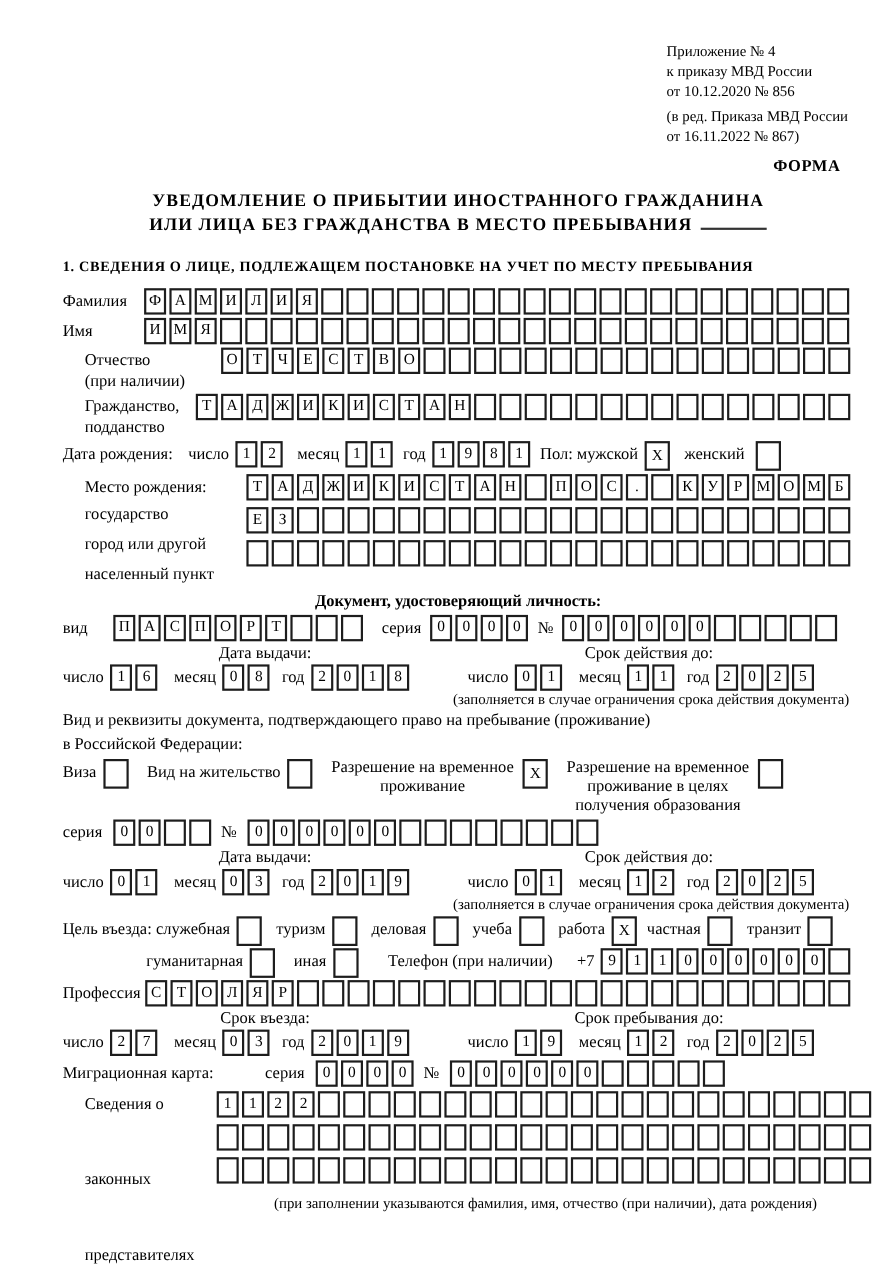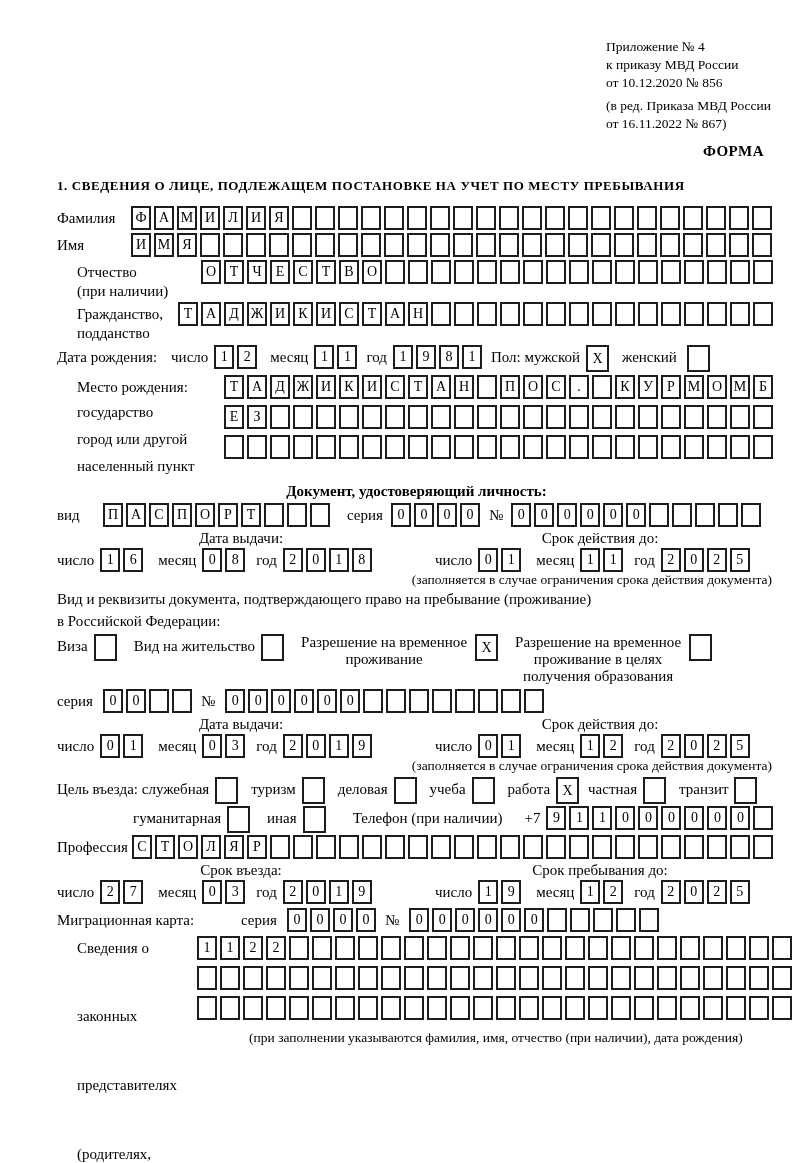--- a/index.html
+++ b/index.html
@@ -26,21 +26,21 @@
     width:20px; min-width:20px; height:24px; border:2px solid #1d1d1d; margin-right:3px;
     display:inline-flex; align-items:center; justify-content:center;
     font-size:14px; line-height:1; font-family:"Liberation Serif",serif;
   }
   .chk .cell, .cell.chk{ width:23px; min-width:23px; height:27px; }
   .w74{width:74px;} .w148{width:148px;} .w115{width:115px;} .w46{width:46px;}
   .w143{width:143px;} .w80{width:80px;} .w123{width:123px;gap:44px;} .w170{width:170px;}
   .stack{ display:flex; flex-direction:column;margin-left:20px; }
   .gap6{ margin-left:6px; } .gap10{ margin-left:10px; } .gap14{ margin-left:14px; }
   .centered-bold{ text-align:center; font-weight:bold; font-size:15px; margin:2px 0 3px 0; }
-  .dates-row{ display:flex;gap:10px; }
+  .dates-row{ display:flex; }
   .dates-col1{ width:368px; }
   .dates-col2{ width:330px; }
   .dates-label{ text-align:center; font-size:15px; line-height:17px; }
   .date-fields{ display:flex; align-items:center; margin-top:1px; }
   .date-fields .dw{ margin-right:6px; }
   .date-fields .dg{ margin-left:12px; }
   .note-right{ text-align:right; font-size:13.5px; line-height:15px; padding-right:4px; }
   .intro{ font-size:15px; line-height:19px; margin-top:3px; }
   .optrow{ display:flex; align-items:flex-start; margin-top:3px; }
   .opt{ display:flex; align-items:flex-start; }
@@ -59,20 +59,24 @@
   <div class="hdr-right">
     <div>Приложение № 4</div>
     <div>к приказу МВД России</div>
     <div>от 10.12.2020 № 856</div>
     <div class="hdr-amend">(в ред. Приказа МВД России</div>
     <div>от 16.11.2022 № 867)</div>
   </div>
 
   <div class="forma">ФОРМА</div>
 
+  <div class="title">
+    <div>УВЕДОМЛЕНИЕ О ПРИБЫТИИ ИНОСТРАННОГО ГРАЖДАНИНА</div>
+    <div><span>ИЛИ ЛИЦА БЕЗ ГРАЖДАНСТВА В МЕСТО ПРЕБЫВАНИЯ</span><span class="blank-line"></span></div>
+  </div>
 
   <div class="sec-head">1. СВЕДЕНИЯ О ЛИЦЕ, ПОДЛЕЖАЩЕМ ПОСТАНОВКЕ НА УЧЕТ ПО МЕСТУ ПРЕБЫВАНИЯ</div>
 
   <div class="form-area">
 
     <div class="frow">
       <span class="lbl w74">Фамилия</span>
       <span class="cells">
           <span class="cell">Ф</span>
           <span class="cell">А</span>

